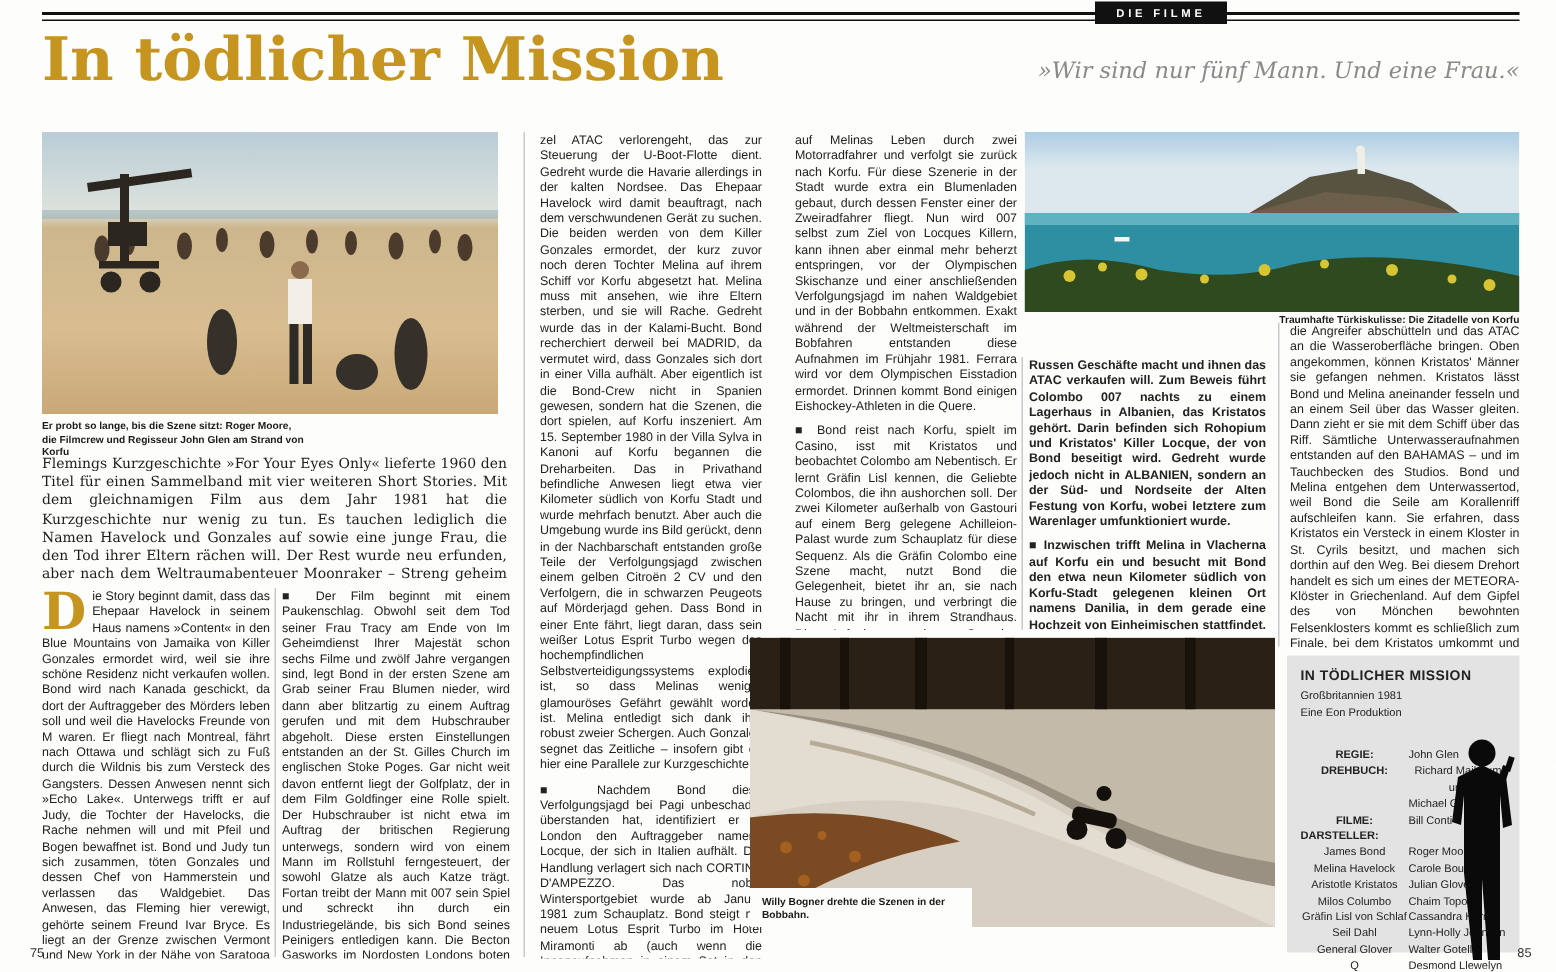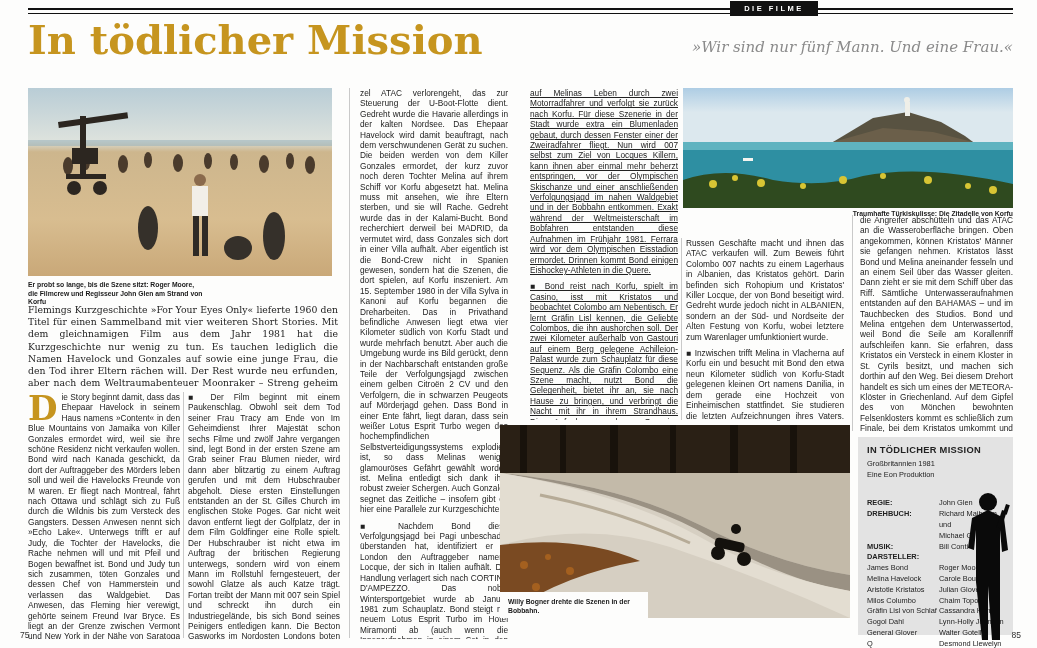--- a/index.html
+++ b/index.html
@@ -22,21 +22,21 @@
   .col p{margin:0 0 6px 0;}
   .intro{position:absolute;left:28px;top:304px;width:310px;height:86px;overflow:hidden;
          font-family:"DejaVu Serif",serif;font-size:9.3px;line-height:12.2px;text-align:justify;color:#1c1c1c;}
   .dropcap{float:left;font-family:"DejaVu Serif",serif;font-weight:bold;font-size:34px;
            line-height:28px;color:#c6951f;padding:2px 4px 0 0;}
   .vrule{position:absolute;width:1px;background:#c9c9c9;}
   
   .infobox{position:absolute;left:858px;top:437px;width:155px;height:198px;background:#e3e3e3;
            padding:8px 8px 6px 9px;box-sizing:border-box;font-size:7.4px;line-height:10.8px;}
   .infobox .ib-title{font-weight:bold;font-size:9.3px;letter-spacing:.3px;margin-bottom:3px;}
-  .ib-row{display:flex;}
+  .ib-row{display:flex;text-align:center;}
   .ib-role{width:72px;flex:none;}
   .ib-label{font-weight:bold;}
   .pagenum{position:absolute;bottom:8px;font-size:8.5px;color:#333;}
   .bond{position:absolute;left:948px;top:490px;width:78px;height:152px;}
 </style>
 </head>
 <body>
 
 <div id="spread">
 
@@ -107,21 +107,21 @@
   <div class="col" style="left:188px;top:392px;width:152px;height:247px;">
     <p>■ Der Film beginnt mit einem Paukenschlag. Obwohl seit dem Tod seiner Frau Tracy am Ende von Im Geheimdienst Ihrer Majestät schon sechs Filme und zwölf Jahre vergangen sind, legt Bond in der ersten Szene am Grab seiner Frau Blumen nieder, wird dann aber blitzartig zu einem Auftrag gerufen und mit dem Hubschrauber abgeholt. Diese ersten Einstellungen entstanden an der St. Gilles Church im englischen Stoke Poges. Gar nicht weit davon entfernt liegt der Golfplatz, der in dem Film Goldfinger eine Rolle spielt. Der Hubschrauber ist nicht etwa im Auftrag der britischen Regierung unterwegs, sondern wird von einem Mann im Rollstuhl ferngesteuert, der sowohl Glatze als auch Katze trägt. Fortan treibt der Mann mit 007 sein Spiel und schreckt ihn durch ein Industriegelände, bis sich Bond seines Peinigers entledigen kann. Die Becton Gasworks im Nordosten Londons boten dafür im Spätherbst 1980 die perfekte Kulisse.</p>
 
   </div>
 
   <div class="col" style="left:360px;top:88px;width:148px;height:551px;">
     <p>zel ATAC verlorengeht, das zur Steuerung der U-Boot-Flotte dient. Gedreht wurde die Havarie allerdings in der kalten Nordsee. Das Ehepaar Havelock wird damit beauftragt, nach dem verschwundenen Gerät zu suchen. Die beiden werden von dem Killer Gonzales ermordet, der kurz zuvor noch deren Tochter Melina auf ihrem Schiff vor Korfu abgesetzt hat. Melina muss mit ansehen, wie ihre Eltern sterben, und sie will Rache. Gedreht wurde das in der Kalami-Bucht. Bond recherchiert derweil bei MADRID, da vermutet wird, dass Gonzales sich dort in einer Villa aufhält. Aber eigentlich ist die Bond-Crew nicht in Spanien gewesen, sondern hat die Szenen, die dort spielen, auf Korfu inszeniert. Am 15. September 1980 in der Villa Sylva in Kanoni auf Korfu begannen die Dreharbeiten. Das in Privathand befindliche Anwesen liegt etwa vier Kilometer südlich von Korfu Stadt und wurde mehrfach benutzt. Aber auch die Umgebung wurde ins Bild gerückt, denn in der Nachbarschaft entstanden große Teile der Verfolgungsjagd zwischen einem gelben Citroën 2 CV und den Verfolgern, die in schwarzen Peugeots auf Mörderjagd gehen. Dass Bond in einer Ente fährt, liegt daran, dass sein weißer Lotus Esprit Turbo wegen des hochempfindlichen Selbstverteidigungssystems explodiert ist, so dass Melinas weniger glamouröses Gefährt gewählt worden ist. Melina entledigt sich dank ihm robust zweier Schergen. Auch Gonzales segnet das Zeitliche – insofern gibt es hier eine Parallele zur Kurzgeschichte.</p>
     <p>■ Nachdem Bond diese Verfolgungsjagd bei Pagi unbeschadet überstanden hat, identifiziert er in London den Auftraggeber namens Locque, der sich in Italien aufhält. Die Handlung verlagert sich nach CORTINA D'AMPEZZO. Das noble Wintersportgebiet wurde ab Januar 1981 zum Schauplatz. Bond steigt mit neuem Lotus Esprit Turbo im Hotel Miramonti ab (auch wenn die Innenaufnahmen in einem Set in den Pinewood Studios gedreht wurden) und trifft sich mit dem dortigen Verbindungsmann Ferrara. Sie besprechen die weitere Vorgehensweise und treffen auf einen reichen Griechen namens Kristatos im olympischen Eisstadion, der sich um die junge Eiskunstläuferin Bibi kümmert. Kristatos erzählt ihnen von einem Schmuggler namens Colombo, der in den Mord an den Havelocks verwickelt sein könnte. Bond verhindert in Cortina einen Anschlag</p>
   </div>
 
-  <div class="col" style="left:530px;top:88px;width:148px;height:332px;text-decoration:underline;">
+  <div class="col" style="left:530px;top:88px;width:148px;height:332px;">
     <p>auf Melinas Leben durch zwei Motorradfahrer und verfolgt sie zurück nach Korfu. Für diese Szenerie in der Stadt wurde extra ein Blumenladen gebaut, durch dessen Fenster einer der Zweiradfahrer fliegt. Nun wird 007 selbst zum Ziel von Locques Killern, kann ihnen aber einmal mehr beherzt entspringen, vor der Olympischen Skischanze und einer anschließenden Verfolgungsjagd im nahen Waldgebiet und in der Bobbahn entkommen. Exakt während der Weltmeisterschaft im Bobfahren entstanden diese Aufnahmen im Frühjahr 1981. Ferrara wird vor dem Olympischen Eisstadion ermordet. Drinnen kommt Bond einigen Eishockey-Athleten in die Quere.</p>
     <p>■ Bond reist nach Korfu, spielt im Casino, isst mit Kristatos und beobachtet Colombo am Nebentisch. Er lernt Gräfin Lisl kennen, die Geliebte Colombos, die ihn aushorchen soll. Der zwei Kilometer außerhalb von Gastouri auf einem Berg gelegene Achilleion-Palast wurde zum Schauplatz für diese Sequenz. Als die Gräfin Colombo eine Szene macht, nutzt Bond die Gelegenheit, bietet ihr an, sie nach Hause zu bringen, und verbringt die Nacht mit ihr in ihrem Strandhaus. Diese Aufnahmen wurden am Georgios Beach im Nordwesten der Insel gedreht. Am nächsten Morgen werden die beiden von Locques Schergen mit Strandbuggys attackiert. Die Gräfin kommt ums Leben. Bond wird von Colombos Leuten gefangen genommen. Der Schmuggler konfrontiert ihn damit, dass nicht er der Widersacher ist, sondern Kristatos, der mit den</p>
   </div>
 
   <div class="photo" style="left:683px;top:88px;width:330px;height:120px;">
     <svg width="330" height="120" viewBox="0 0 330 120">
       <defs>
         <linearGradient id="g2" x1="0" y1="0" x2="0" y2="1">
           <stop offset="0" stop-color="#aecde4"></stop>
             <stop offset="0.45" stop-color="#dce8ee"></stop>
@@ -149,21 +149,21 @@
             <circle cx="200" cy="88" r="3"></circle>
           <circle cx="245" cy="92" r="4"></circle>
             <circle cx="285" cy="98" r="3"></circle>
             <circle cx="310" cy="102" r="4"></circle>
         </g>
       </g>
     </svg>
   </div>
   <div class="caption" style="left:683px;top:210px;width:330px;text-align:right;">Traumhafte Türkiskulisse: Die Zitadelle von Korfu</div>
 
-  <div class="col" style="left:686px;top:238px;width:158px;height:183px;">
+  <div class="col" style="left:686px;top:238px;width:158px;height:183px;font-weight:bold;">
     <p>Russen Geschäfte macht und ihnen das ATAC verkaufen will. Zum Beweis führt Colombo 007 nachts zu einem Lagerhaus in Albanien, das Kristatos gehört. Darin befinden sich Rohopium und Kristatos' Killer Locque, der von Bond beseitigt wird. Gedreht wurde jedoch nicht in ALBANIEN, sondern an der Süd- und Nordseite der Alten Festung von Korfu, wobei letztere zum Warenlager umfunktioniert wurde.</p>
     <p>■ Inzwischen trifft Melina in Vlacherna auf Korfu ein und besucht mit Bond den etwa neun Kilometer südlich von Korfu-Stadt gelegenen kleinen Ort namens Danilia, in dem gerade eine Hochzeit von Einheimischen stattfindet. Sie studieren die letzten Aufzeichnungen ihres Vaters. Mit diesem Wissen tauchen sie zur Stelle des versunkenen ATAC-Schiffes, werden attackiert, können aber</p>
   </div>
 
   <div class="col" style="left:860px;top:215px;width:153px;height:217px;">
     <p>die Angreifer abschütteln und das ATAC an die Wasseroberfläche bringen. Oben angekommen, können Kristatos' Männer sie gefangen nehmen. Kristatos lässt Bond und Melina aneinander fesseln und an einem Seil über das Wasser gleiten. Dann zieht er sie mit dem Schiff über das Riff. Sämtliche Unterwasseraufnahmen entstanden auf den BAHAMAS – und im Tauchbecken des Studios. Bond und Melina entgehen dem Unterwassertod, weil Bond die Seile am Korallenriff aufschleifen kann. Sie erfahren, dass Kristatos ein Versteck in einem Kloster in St. Cyrils besitzt, und machen sich dorthin auf den Weg. Bei diesem Drehort handelt es sich um eines der METEORA-Klöster in Griechenland. Auf dem Gipfel des von Mönchen bewohnten Felsenklosters kommt es schließlich zum Finale, bei dem Kristatos umkommt und das ATAC, an dem auch der KGB-General Gogol interessiert ist, von Bond in den felsigen Abgrund geworfen wird.</p>
   </div>
 
   <div class="photo" style="left:500px;top:425px;width:350px;height:193px;">
     <svg width="350" height="193" viewBox="0 0 350 193">
@@ -216,21 +216,21 @@
       </div>
     <div class="ib-row">
         <span class="ib-role ib-label">DREHBUCH:</span>
         <span>Richard Maibaum und</span>
       </div>
     <div class="ib-row">
         <span class="ib-role"></span>
         <span>Michael G. Wilson</span>
       </div>
     <div class="ib-row">
-        <span class="ib-role ib-label">MUSIK:</span>
+        <span class="ib-role ib-label">FILME:</span>
         <span>Bill Conti</span>
       </div>
     <div class="ib-label">DARSTELLER:</div>
     <div class="ib-row">
         <span class="ib-role">James Bond</span>
         <span>Roger Moore</span>
       </div>
     <div class="ib-row">
         <span class="ib-role">Melina Havelock</span>
         <span>Carole Bouquet</span>
@@ -241,21 +241,21 @@
       </div>
     <div class="ib-row">
         <span class="ib-role">Milos Columbo</span>
         <span>Chaim Topol</span>
       </div>
     <div class="ib-row">
         <span class="ib-role">Gräfin Lisl von Schlaf</span>
         <span>Cassandra Harris</span>
       </div>
     <div class="ib-row">
-        <span class="ib-role">Gogol Dahl</span>
+        <span class="ib-role">Seil Dahl</span>
         <span>Lynn-Holly Johnson</span>
       </div>
     <div class="ib-row">
         <span class="ib-role">General Glover</span>
         <span>Walter Gotell</span>
       </div>
     <div class="ib-row">
         <span class="ib-role">Q</span>
         <span>Desmond Llewelyn</span>
       </div>

